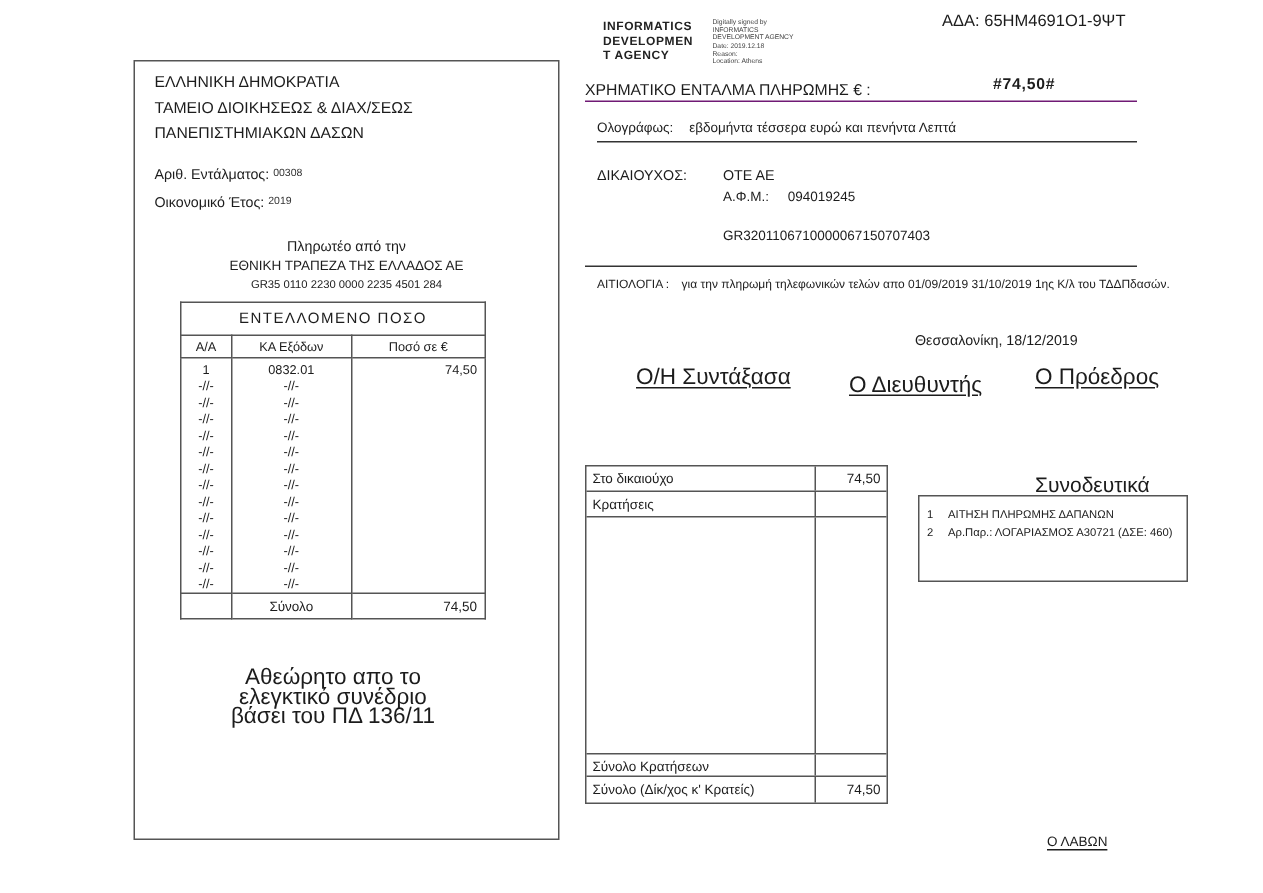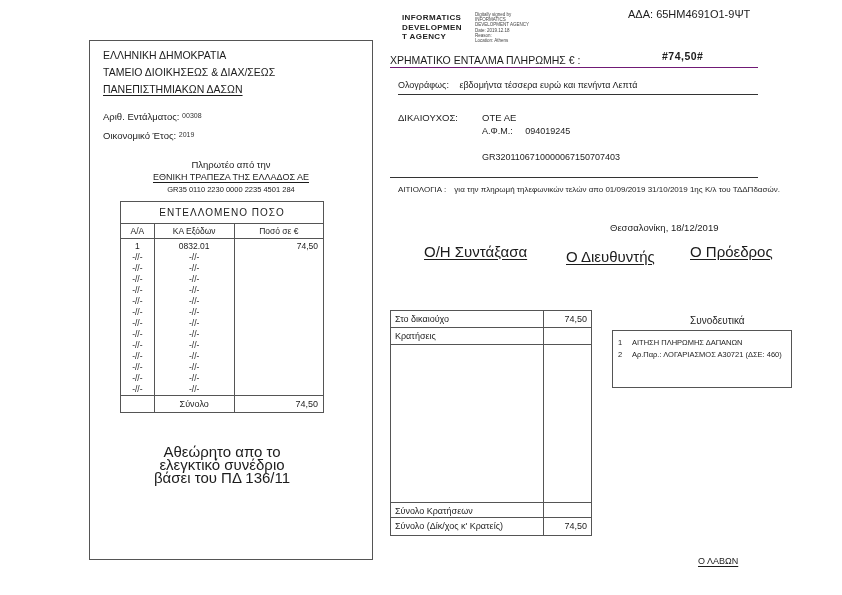--- a/index.html
+++ b/index.html
@@ -6,21 +6,21 @@
   html,body { background:#ffffff; }
   #page {
     position:relative; width:842px; height:595px; background:#ffffff;
     font-family:"Liberation Sans", sans-serif; color:#1c1c1c; overflow:hidden;
   }
   .abs { position:absolute; }
 
   
   #left-box { left:76px; top:40px; width:284px; height:520px; border:1px solid #555;margin-left:13px; }
   .hdr-line { left:13px; font-size:10.5px; white-space:nowrap; }
-  .u { text-decoration:underline; text-underline-offset:2px; }
+  .u { text-underline-offset:2px; }
   .small-val { font-size:7px; position:relative; top:-2px; color:#333; }
   .center-line { left:0; width:100%; text-align:center; white-space:nowrap; }
 
   
   #amount-table { position:absolute; left:30px; top:160px; width:204px; border-collapse:collapse; }
   #amount-table td, #amount-table th { border:1px solid #555; font-weight:normal; }
   #amount-table .tbl-title { font-size:10px; letter-spacing:1px; text-align:center; padding:5px 2px; }
   #amount-table .col-h { font-size:8.5px; text-align:center; padding:2px 1px; }
   #amount-table .data-cell { vertical-align:top; font-size:8.5px; line-height:11px; padding-top:2px; }
   .c-aa { width:34px; text-align:center; }
@@ -69,21 +69,21 @@
   #pay-table { left:390px; top:310px; width:202px; border:1px solid #555; font-size:9px; }
   .pt-row { display:flex; border-bottom:1px solid #555; }
   .pt-row:last-child { border-bottom:none; }
   .pt-lbl { flex:1; padding:3px 4px; white-space:nowrap; }
   .pt-amt { width:48px; border-left:1px solid #555; text-align:right; padding:3px 4px; }
   .pt-tall { height:158px; }
   .pt-short { height:17px; }
   .pt-thin { height:15px; }
 
   
-  #att-title { left:690px; top:315px; font-size:10px; white-space:nowrap; }
+  #att-title { left:690px; top:315px; font-size:14px; white-space:nowrap; }
   #att-box { left:612px; top:330px; width:180px; height:58px; border:1px solid #555; padding:6px 5px; }
   .att-item { font-size:7.5px; line-height:12px; display:flex; white-space:nowrap; }
   .att-no { width:14px; flex:0 0 auto; }
 
   #receiver { left:698px; top:556px; font-size:9px; text-decoration:underline; text-underline-offset:2px; white-space:nowrap; }
 </style>
 </head>
 <body>
 
 <div id="page">

